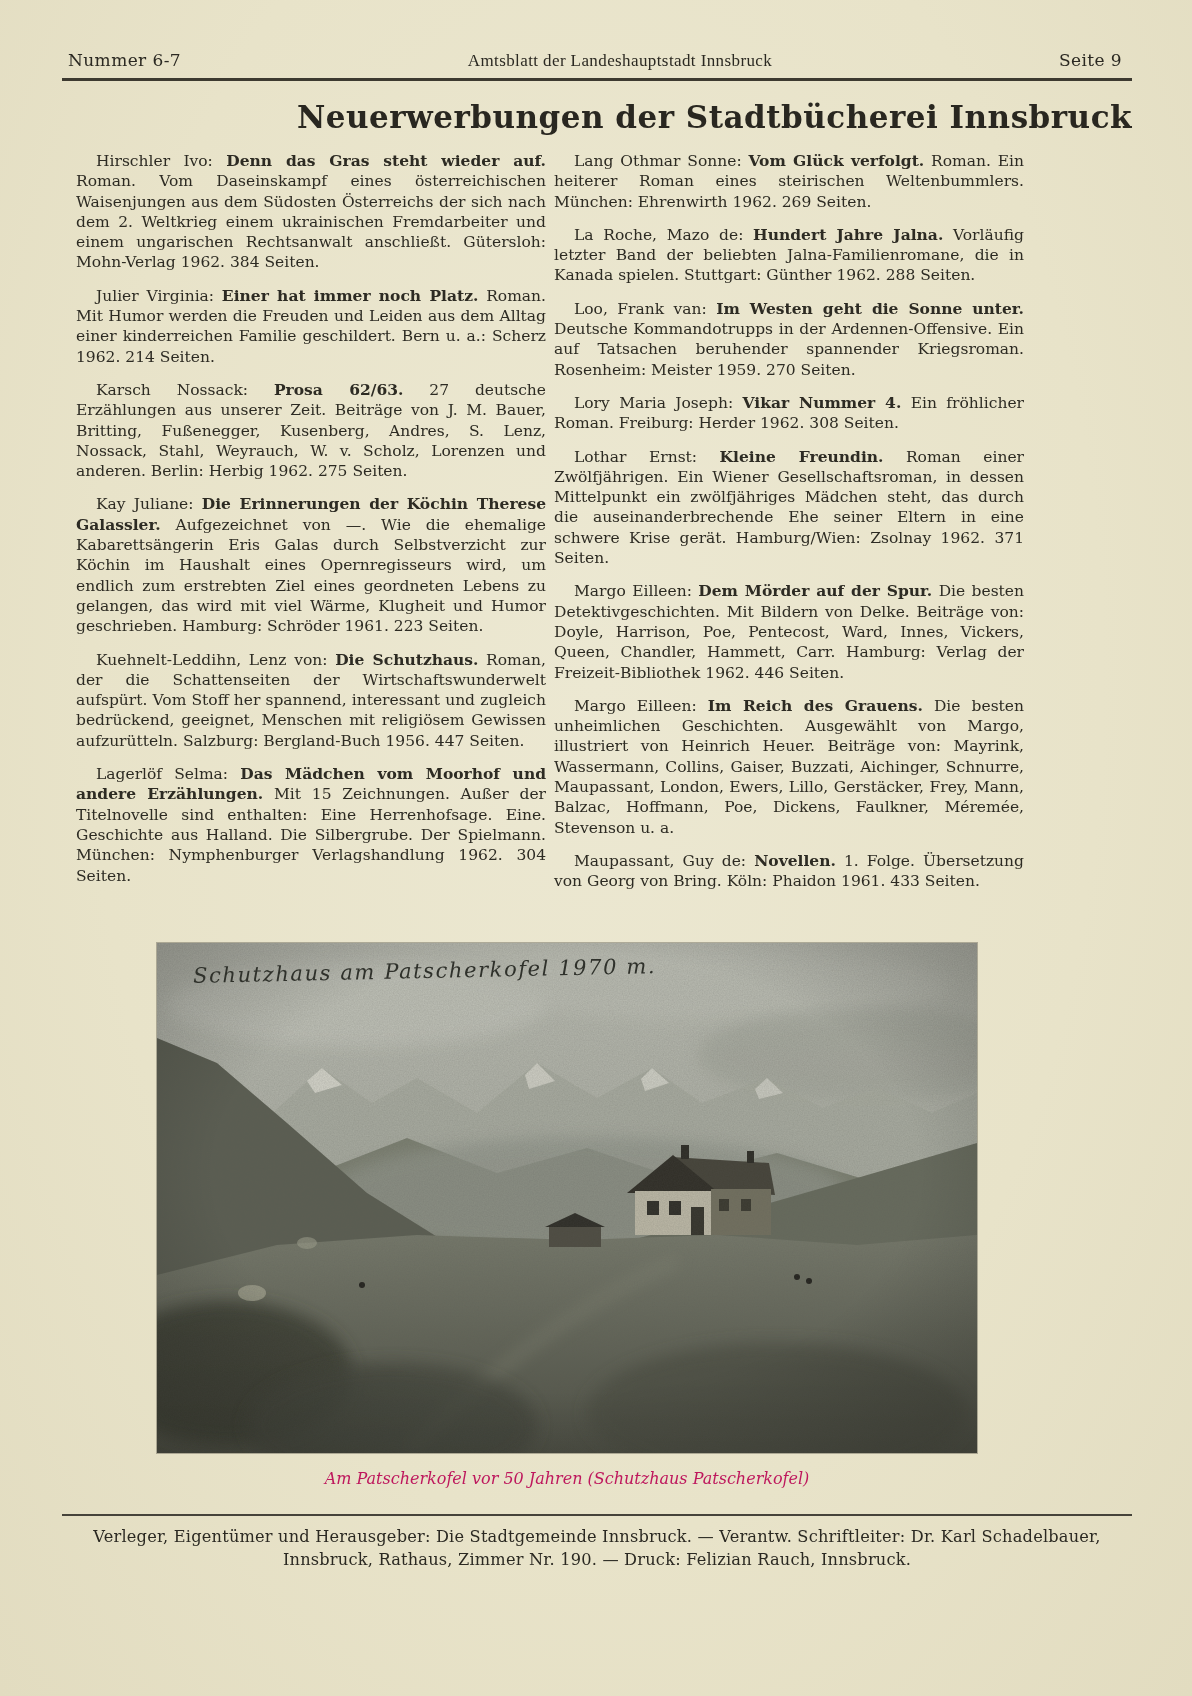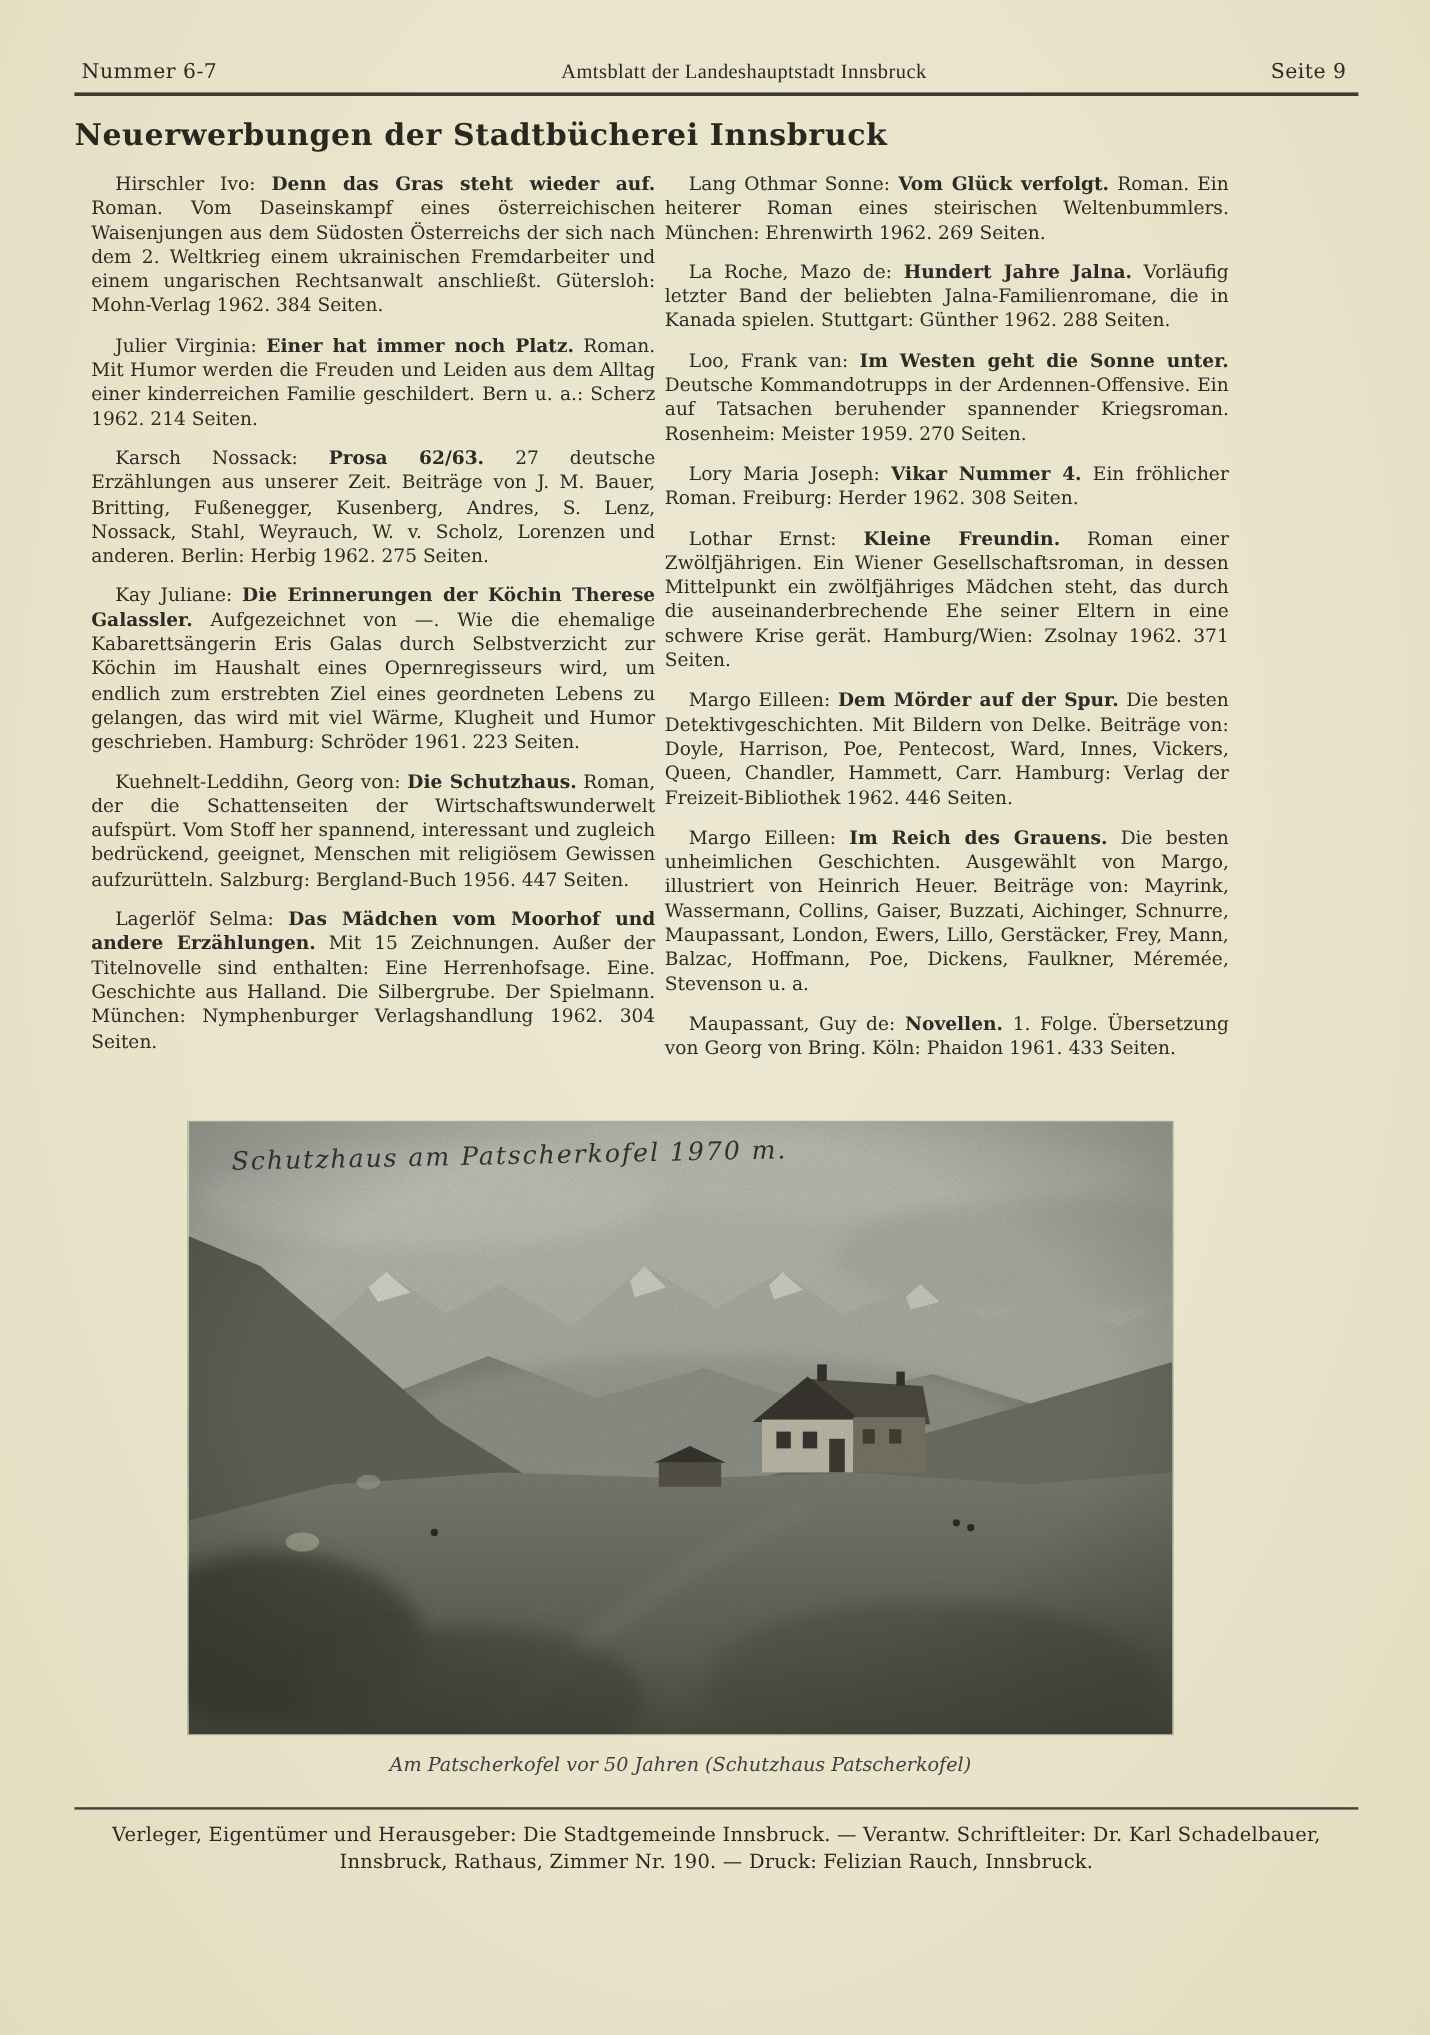--- a/index.html
+++ b/index.html
@@ -20,22 +20,22 @@
   }
   .masthead .mid { flex: 1; text-align: center; font-family: Liberation Serif, serif; }
 
   .rule {
     border: none; border-top: 3px solid #3d3a30;
     margin: 7px 0 0 0;
   }
   .footer-rule { border-top: 2px solid #46433a; margin-top: 26px; }
 
   h1.page-title {
-    text-align: left;
-    font-size: 25px; font-weight: bold;
+    text-align: right;
+    font-size: 31px; font-weight: bold;
     letter-spacing: 0.5px;
     margin: 18px 0 16px 0;
     color: #292720;
   }
 
   .columns { display: flex; gap: 8px; padding: 0 12px 0 14px; }
   .col {
     width: 470px;
     font-size: 15.5px; line-height: 1.31;
     text-align: justify;
@@ -58,21 +58,21 @@
     color: #2f312b;
     transform: rotate(-1.2deg);
     white-space: nowrap;
   }
   figcaption.photo-caption {
     width: 820px;
     text-align: center;
     font-style: italic;
     font-size: 16px;
     margin-top: 16px;
-    color: #404040;
+    color: #be185d;
   }
 
   footer.colophon {
     text-align: center;
     font-size: 16.2px; line-height: 1.45;
     margin-top: 9px;
     letter-spacing: 0.2px;
   }
 </style>
 </head>
@@ -111,21 +111,21 @@
           <span class="desc">27 deutsche Erzählungen aus unserer Zeit. Beiträge von J. M. Bauer, Britting, Fußenegger, Kusenberg, Andres, S. Lenz, Nossack, Stahl, Weyrauch, W. v. Scholz, Lorenzen und anderen. Berlin: Herbig 1962. 275 Seiten.</span>
         </p>
 
         <p class="entry">
           <span class="author">Kay Juliane:</span>
           <span class="btitle">Die Erinnerungen der Köchin Therese Galassler.</span>
           <span class="desc">Aufgezeichnet von —. Wie die ehemalige Kabarettsängerin Eris Galas durch Selbstverzicht zur Köchin im Haushalt eines Opernregisseurs wird, um endlich zum erstrebten Ziel eines geordneten Lebens zu gelangen, das wird mit viel Wärme, Klugheit und Humor geschrieben. Hamburg: Schröder 1961. 223 Seiten.</span>
         </p>
 
         <p class="entry">
-          <span class="author">Kuehnelt-Leddihn, Georg von:</span>
+          <span class="author">Kuehnelt-Leddihn, Lenz von:</span>
           <span class="btitle">Die Schutzhaus.</span>
           <span class="desc">Roman, der die Schattenseiten der Wirtschaftswunderwelt aufspürt. Vom Stoff her spannend, interessant und zugleich bedrückend, geeignet, Menschen mit religiösem Gewissen aufzurütteln. Salzburg: Bergland-Buch 1956. 447 Seiten.</span>
         </p>
 
         <p class="entry">
           <span class="author">Lagerlöf Selma:</span>
           <span class="btitle">Das Mädchen vom Moorhof und andere Erzählungen.</span>
           <span class="desc">Mit 15 Zeichnungen. Außer der Titelnovelle sind enthalten: Eine Herrenhofsage. Eine. Geschichte aus Halland. Die Silbergrube. Der Spielmann. München: Nymphenburger Verlagshandlung 1962. 304 Seiten.</span>
         </p>
       </div>

